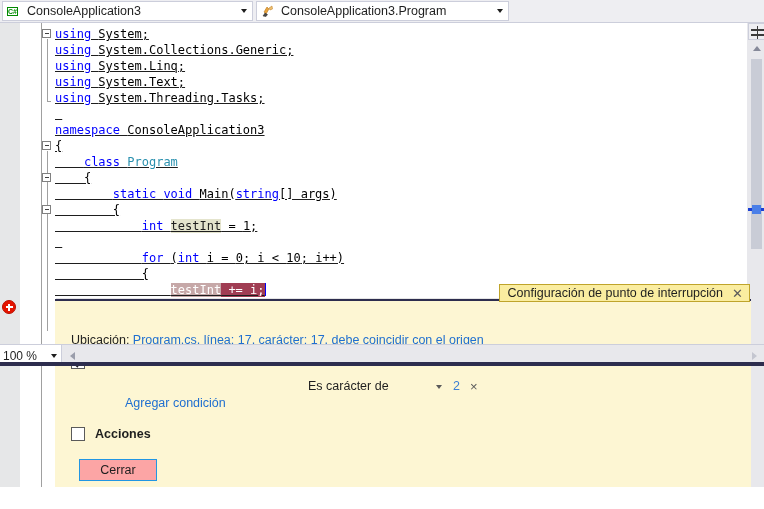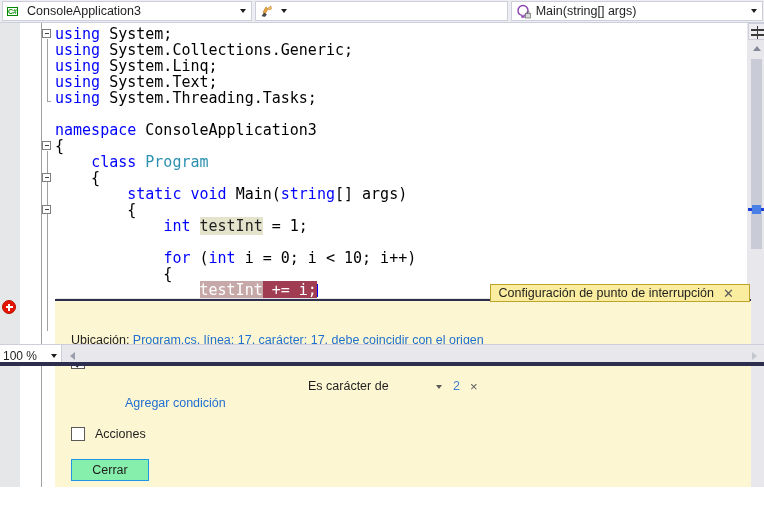--- a/index.html
+++ b/index.html
@@ -85,23 +85,24 @@
   
   #outline-margin {
     position: absolute; left: 41px; top: 0; width: 14px; height: 464px;
     background: #ffffff;
     border-left: 1px solid #a0a0a0;
   }
 
   #code {
     position: absolute; left: 55px; top: 3px; right: 22px; top: 3px;
     font-family: "DejaVu Sans Mono", monospace;
-    font-size: 15px;
+    font-size: 12px;
     line-height: 16px;
     white-space: pre;
+    text-decoration: underline;
   }
   .ln { height: 16px; }
   .kw  { color: #0000ff; }
   .typ { color: #2b91af; }
   .num { color: #000000; }
   .pln { color: #000000; }
 
   
   .collapse {
     position: absolute;
@@ -185,21 +186,21 @@
     position: absolute; left: 55px; top: 299px; width: 696px; height: 188px;
     background: #fdf6d3;
     border-top: 2px solid #2d2d4e;
   }
   #peek-title {
     position: absolute; right: 1px; top: -17px;
     height: 18px;
     background: #faeda0;
     border: 1px solid #bfa42b;
     display: flex; align-items: center;
-    padding: 0 14px 0 8px;
+    padding: 0 5px 0 8px;
     font-size: 12.5px;
     color: #1e1e1e;
     white-space: nowrap;
   }
   #peek-close {
     margin-left: 8px; width: 13px; height: 13px;
     display:flex; align-items:center; justify-content:center;
     font-size: 13px; color: #5a5a5a; line-height: 1;
     font-family: "Liberation Sans", sans-serif;
   }
@@ -208,21 +209,21 @@
 
   #loc-row {
     position: absolute; left: 16px; top: 32px;
     font-size: 12.5px; white-space: nowrap;
   }
   #loc-row .lbl { color: #1e1e1e; }
   #loc-row .val { color: #1f6fd0; }
 
   .cb-row { position: absolute; display: flex; align-items: center; }
   #cond-row { left: 16px; top: 54px; }
-  #act-row  { left: 16px; top: 126px; }
+  #act-row  { left: 16px; top: 126px; font-weight: bold; }
   .checkbox {
     width: 14px; height: 14px;
     border: 1px solid #5a5a5a;
     background: #ffffff;
     position: relative;
     flex: 0 0 auto;
   }
   .checkbox.checked::after {
     content: "";
     position: absolute; left: 3.5px; top: 1.5px;
@@ -257,23 +258,23 @@
     display:flex; align-items:center;
     font-size: 13px; color: #5a5a5a;
   }
   #add-cond {
     position: absolute; left: 70px; top: 95px;
     font-size: 12.5px; color: #1f6fd0;
     text-decoration: none;
   }
 
   #close-btn {
-    position: absolute; left: 16px; top: 158px;
+    position: absolute; left: 24px; top: 158px;
     width: 78px; height: 22px;
-    background: #86efac;
+    background: #fca5a5;
     border: 1px solid #2196e3;
     font-size: 12.5px; color: #1e1e1e;
     display:flex; align-items:center; justify-content:center;
     font-family: "Liberation Sans", sans-serif;
   }
 
   
   #statusbar {
     position: absolute; left: 0; bottom: 0; width: 764px; height: 22px;
     background: #b91c1c;
@@ -329,38 +330,26 @@
     </div>
 
     <div class="nav-combo c2">
       <span class="nav-ico">
         <svg width="17" height="17" viewBox="0 0 17 17">
           <path d="M4 9 L7 4 L9 6 L6 11 Z" fill="#e8a33d" stroke="#b9791f" stroke-width="0.6"></path>
           <path d="M9 5 L12 3 L12.5 6 L10 7 Z" fill="#f0c070" stroke="#b9791f" stroke-width="0.5"></path>
           <path d="M5 10 L3 13 L6 13.5 L7.5 11.5 Z" fill="#4a4a4a" stroke="#2a2a2a" stroke-width="0.5"></path>
         </svg>
       </span>
+      <span class="nav-label">ConsoleApplication3.Program</span>
       <span class="nav-arrow">
           <i></i>
         </span>
     </div>
 
-    <div class="nav-combo c3">
-      <span class="nav-ico">
-        <svg width="17" height="17" viewBox="0 0 17 17">
-          <path d="M8 2.5 C5.2 2.5 3 4.7 3 7.5 C3 9.9 4.7 11.9 7 12.4 L7 14 L9 14 L9 12.4 C11.3 11.9 13 9.9 13 7.5 C13 4.7 10.8 2.5 8 2.5 Z" fill="none" stroke="#8a42b0" stroke-width="1.4"></path>
-          <rect x="10.5" y="10.5" width="5" height="4.5" fill="#d9d9d9" stroke="#6a6a6a" stroke-width="0.7"></rect>
-          <path d="M11.8 10.5 L11.8 9.3 A1.2 1.2 0 0 1 14.2 9.3 L14.2 10.5" fill="none" stroke="#6a6a6a" stroke-width="0.7"></path>
-        </svg>
-      </span>
-      <span class="nav-label">Main(string[] args)</span>
-      <span class="nav-arrow">
-          <i></i>
-        </span>
-    </div>
   </div>
 
   <div id="editor">
     <div id="indicator-margin"></div>
     <div id="sel-margin"></div>
     <div id="outline-margin"></div>
 
     <div class="collapse" style="top:6px;"></div>
     <div class="vline" style="top:16px;height:62px;"></div>
     <div class="vend" style="top:78px;"></div>

